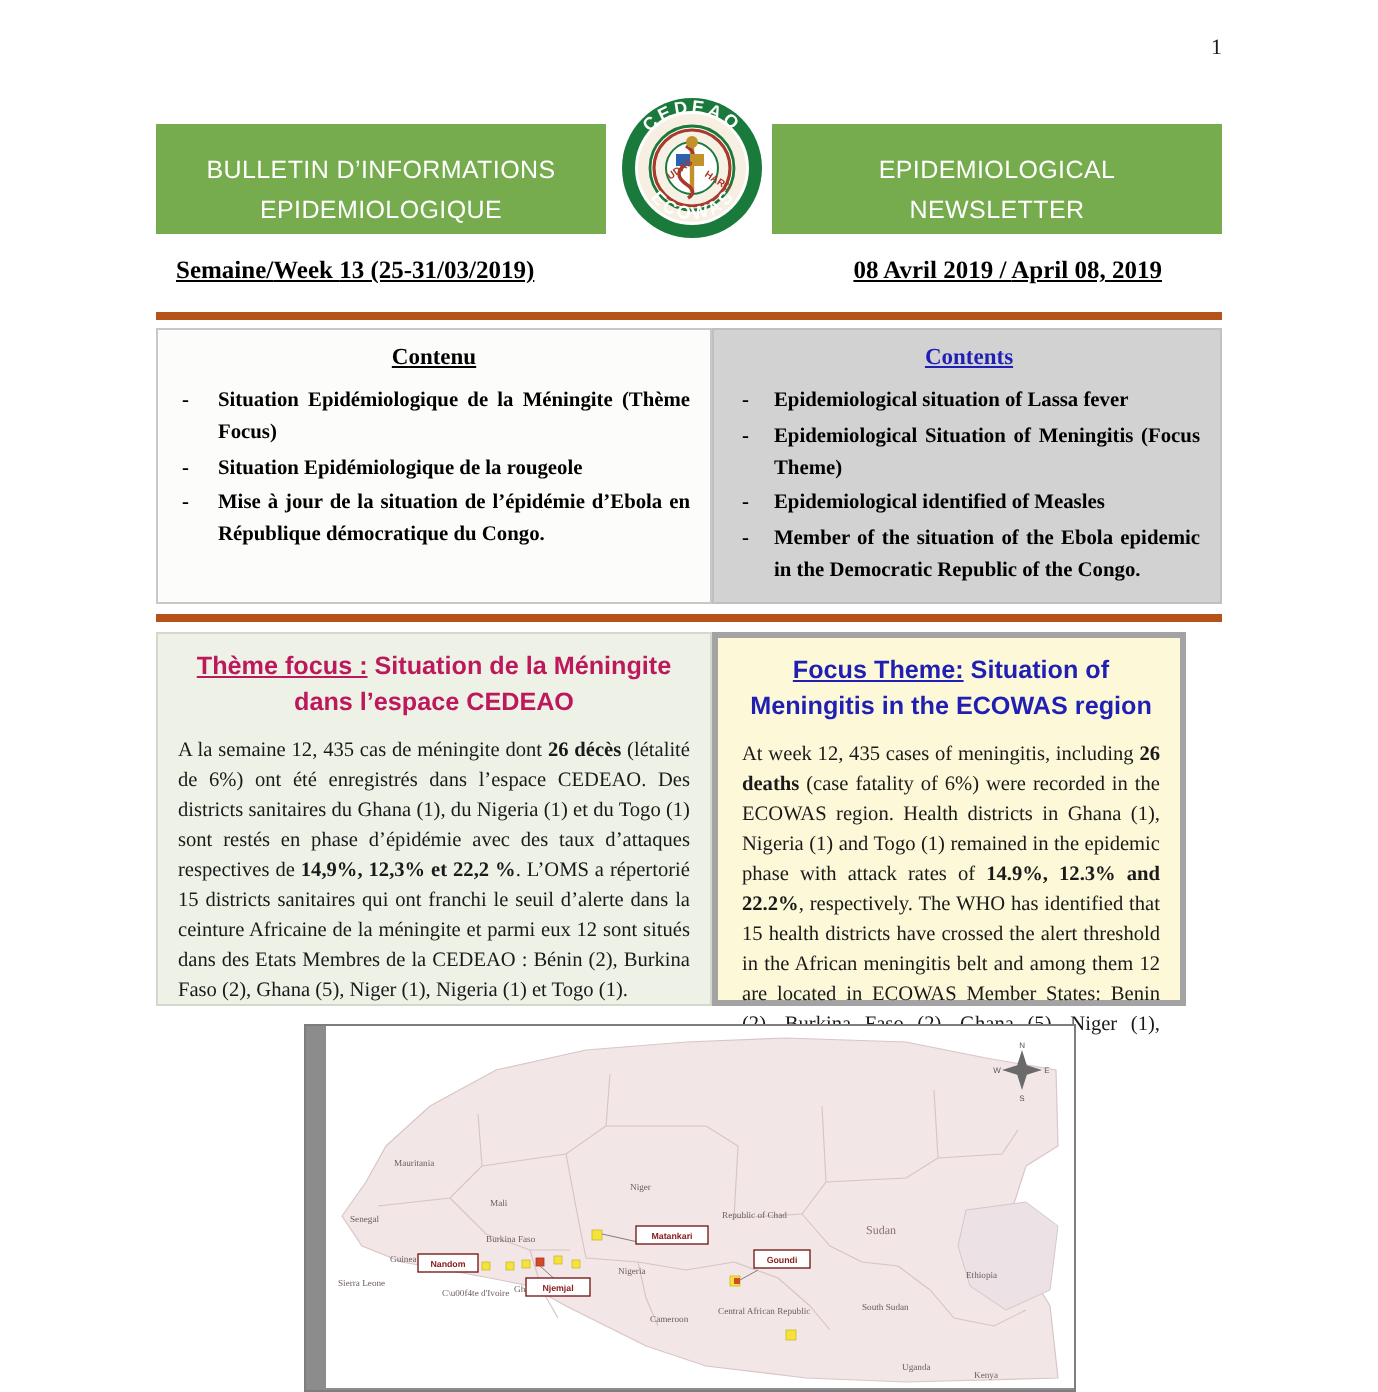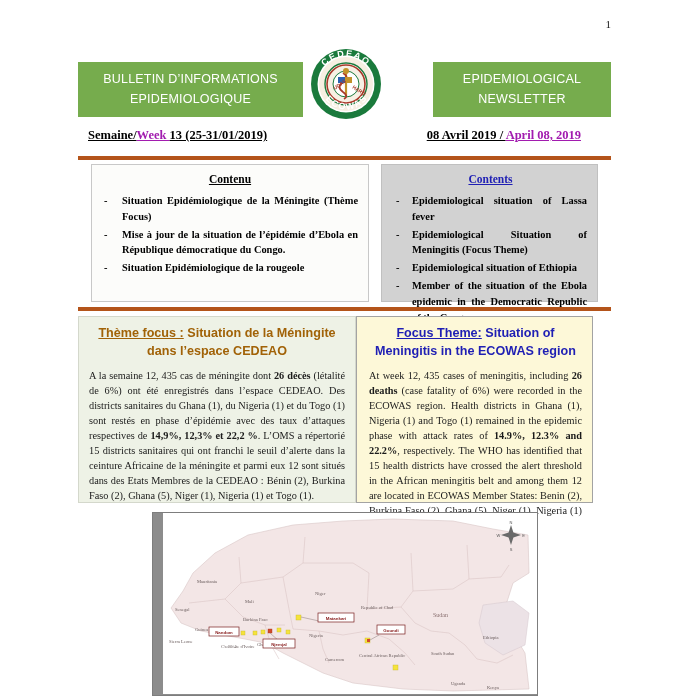--- a/index.html
+++ b/index.html
@@ -32,28 +32,28 @@
     align-items: stretch;
   }
   .banner {
     background: #76ac4d;
     color: #ffffff;
     font-family: "Liberation Sans", sans-serif;
     font-size: 12.5px;
     font-weight: 400;
     letter-spacing: .2px;
     display: flex;
-    align-items: center;
+    align-items: flex-end;
     justify-content: center;
     text-align: center;
     line-height: 1.55;
     padding: 2px 6px;
   }
   .banner-left { width: 225px; }
-  .banner-right { width: 178px; margin-left: auto; }
+  .banner-right { width: 225px; margin-left: auto; }
   .banner span { display: block; }
 
   
   .logo-wrap {
     position: absolute;
     top: 47px; left: 309px;
     width: 74px; height: 74px;
     z-index: 5;
   }
   .logo-wrap svg { display: block; }
@@ -67,49 +67,49 @@
     justify-content: space-between;
     align-items: baseline;
     font-family: "Liberation Serif", serif;
     font-size: 12.5px;
     font-weight: bold;
     color: #000000;
   }
   .meta-left { padding-left: 10px; }
   .meta-right { padding-right: 30px; }
   .u { text-decoration: underline; }
-  .blue { color: #a21caf; }
+  .blue { color: #000000; }
 
   
   .rule {
     position: absolute;
     left: 78px;
     width: 533px;
     height: 4px;
     background: #b4541a;
   }
   .rule-1 { top: 156px; }
   .rule-2 { top: 307px; }
 
   
   .contents-row {
     position: absolute;
-    top: 164px; left: 91px;
+    top: 164px; left: 78px;
     width: 533px; height: 138px;
     display: flex;
-    gap: 12px;
+    gap: 0;
   }
   .box-contenu {
     width: 278px;
     background: #fcfcfa;
     border: 1px solid #c8c8c8;
     padding: 8px 10px 6px 10px;
   }
   .box-contents {
-    width: 217px;
+    width: 255px;
     background: #d2d2d2;
     border: 1px solid #c0c0c0;
     padding: 8px 10px 6px 12px;
   }
   .box-title {
     text-align: center;
     font-family: "Liberation Serif", serif;
     font-size: 11.5px;
     font-weight: bold;
     text-decoration: underline;
@@ -149,31 +149,31 @@
   }
   .focus-left {
     width: 278px;
     background: #eef2e6;
     border: 1px solid #d4d8cc;
     padding: 8px 10px;
   }
   .focus-right {
     width: 237px;
     background: #fdf8d8;
-    border: 1px solid #a3a3a3;
+    border: 3px solid #a3a3a3;
     padding: 8px 10px 8px 12px;
   }
   .focus-title {
     text-align: center;
     font-family: "Liberation Sans", sans-serif;
     font-size: 12.6px;
     font-weight: bold;
     line-height: 1.42;
     margin-bottom: 7px;
-    color: #a16207;
+    color: #be185d;
   }
   .focus-title.blue { color: #1f1fb4; }
   .focus-body {
     font-family: "Liberation Serif", serif;
     font-size: 10.3px;
     line-height: 1.46;
     text-align: justify;
     color: #1a1a1a;
   }
   .focus-body b { font-weight: bold; }
@@ -233,44 +233,44 @@
       <text font-family="Liberation Sans, sans-serif" font-size="9" font-weight="bold" fill="#ffffff" letter-spacing="1.6">
         <textPath href="#arcBot" startOffset="20%">ECOWAS</textPath>
       </text>
       <text x="26" y="43" font-family="Liberation Sans, sans-serif" font-size="5" font-weight="bold" fill="#a83a2a" transform="rotate(-35 26 43)">UDAS</text>
       <text x="43" y="41" font-family="Liberation Sans, sans-serif" font-size="5" font-weight="bold" fill="#a83a2a" transform="rotate(32 43 41)">HARO</text>
     </svg>
   </div>
 
   <div class="meta-row">
     <div class="meta-left">
-      <span class="u">Semaine/</span><span class="u blue">Week </span><span class="u">13 (25-31/01/2019)</span>
+      <span class="u">Semaine/</span><span class="u blue">Week </span><span class="u">13 (25-31/03/2019)</span>
     </div>
     <div class="meta-right">
       <span class="u">08 Avril 2019 / </span><span class="u blue">April 08, 2019</span>
     </div>
   </div>
 
   <div class="rule rule-1"></div>
 
   <div class="contents-row">
     <div class="box-contenu">
       <div class="box-title">Contenu</div>
       <ul class="dash-list">
         <li>Situation Epidémiologique de la Méningite (Thème Focus)</li>
+        <li>Situation Epidémiologique de la rougeole</li>
         <li>Mise à jour de la situation de l’épidémie d’Ebola en République démocratique du Congo.</li>
-        <li>Situation Epidémiologique de la rougeole</li>
       </ul>
     </div>
     <div class="box-contents">
       <div class="box-title blue">Contents</div>
       <ul class="dash-list">
         <li>Epidemiological situation of Lassa fever</li>
         <li>Epidemiological Situation of Meningitis (Focus Theme)</li>
-        <li>Epidemiological situation of Ethiopia</li>
+        <li>Epidemiological identified of Measles</li>
         <li>Member of the situation of the Ebola epidemic in the Democratic Republic of the Congo.</li>
       </ul>
     </div>
   </div>
 
   <div class="rule rule-2"></div>
 
   <div class="focus-row">
     <div class="focus-left">
       <div class="focus-title">

